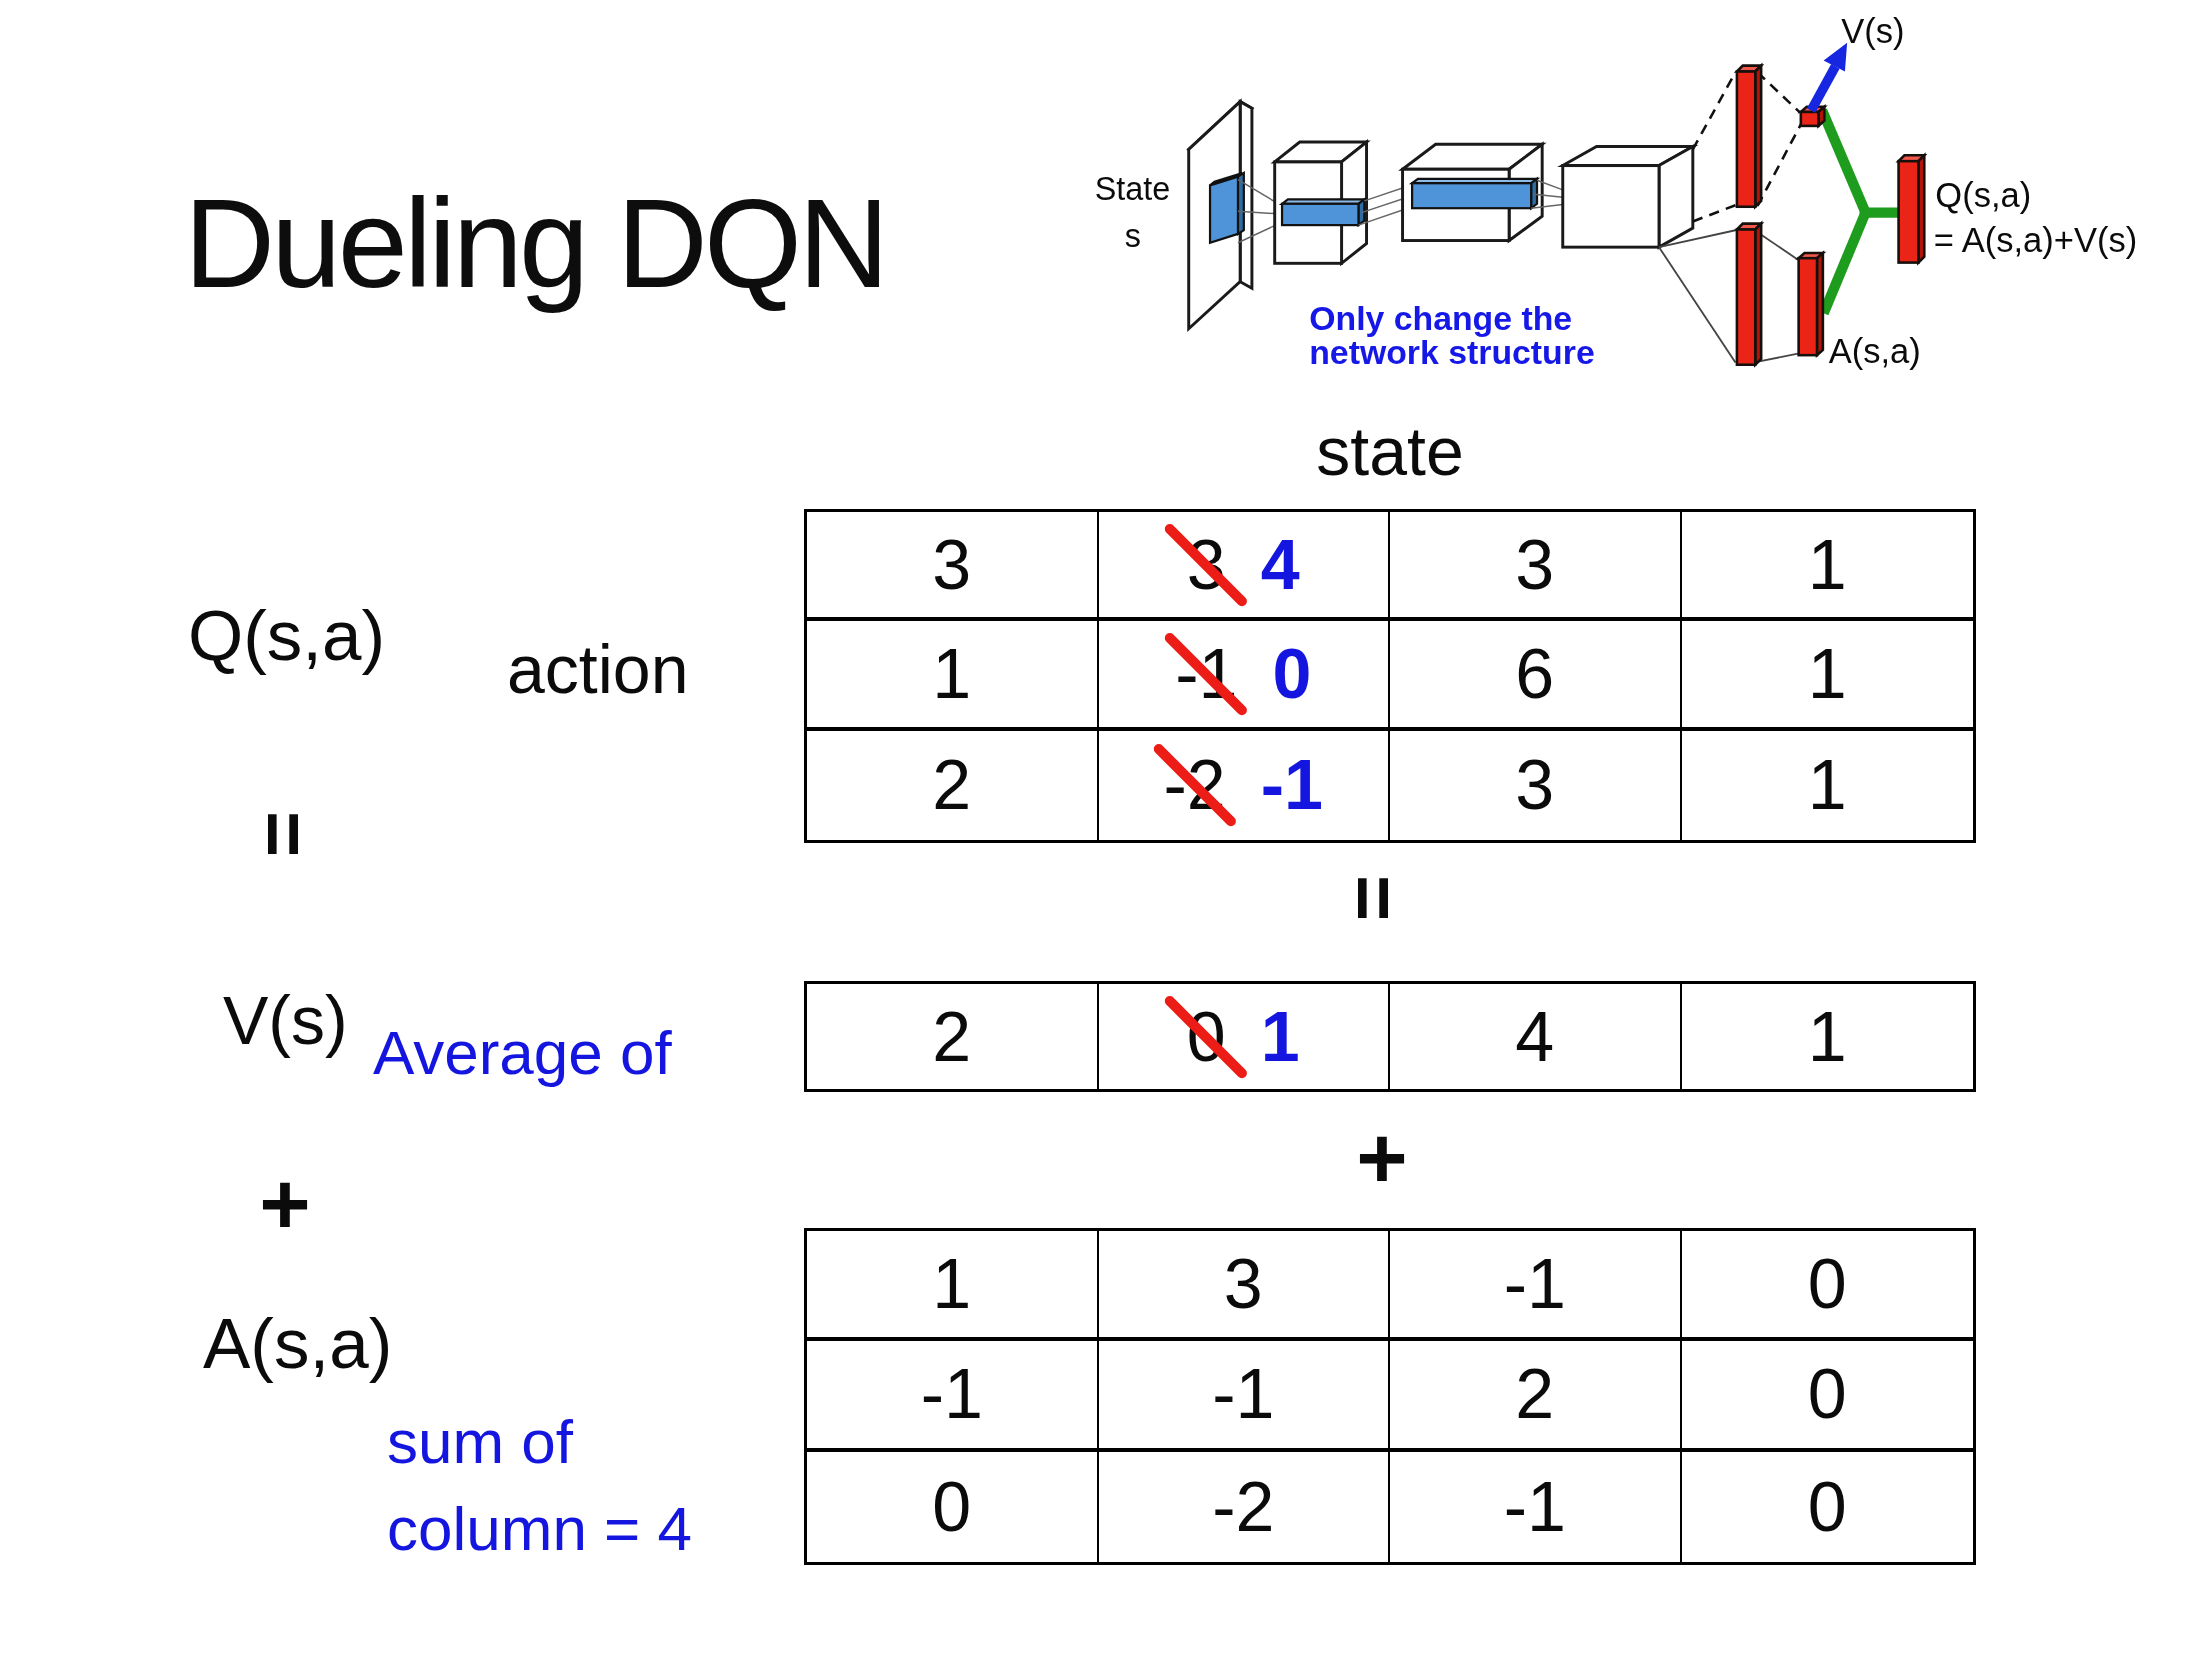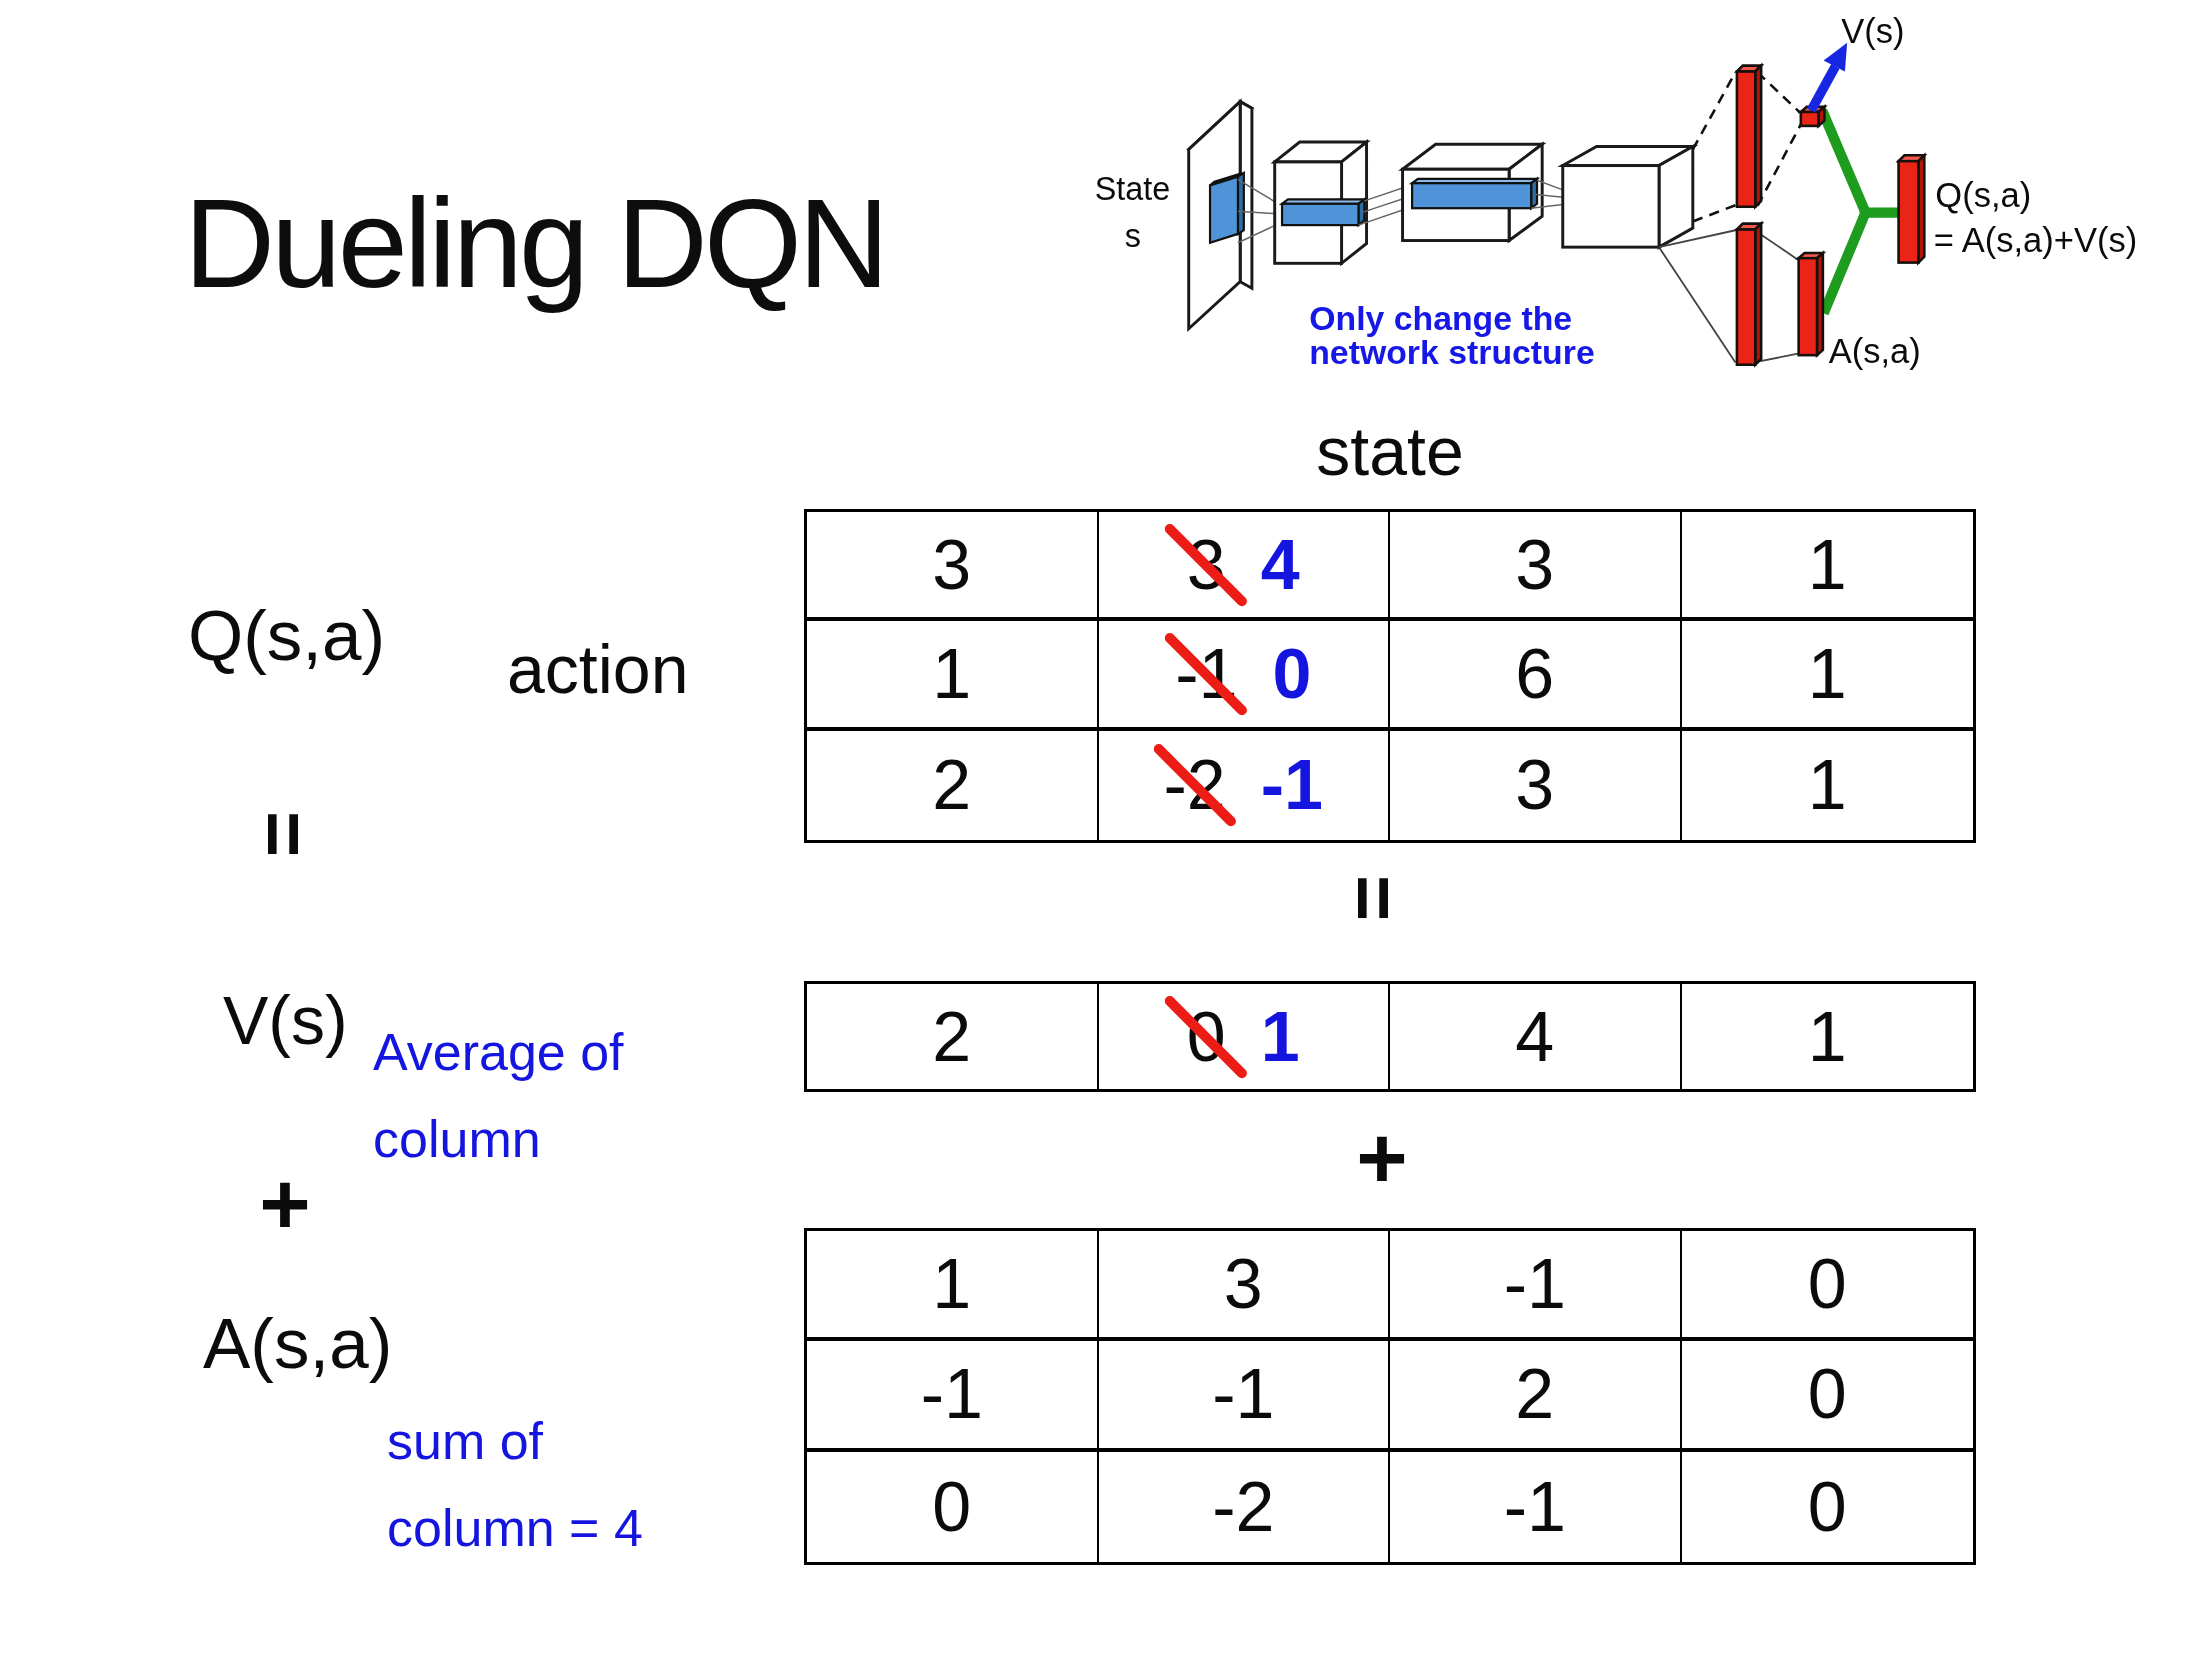--- a/index.html
+++ b/index.html
@@ -25,21 +25,21 @@
           border-radius:5.1px;transform:translate(-50%,-50%) rotate(45deg);}
   .newval{color:#1515e0;font-weight:bold;}
 
   
   .lbl{position:absolute;font-size:70px;line-height:1.05;white-space:nowrap;}
   #state-header{left:804px;top:416px;width:1172px;text-align:center;font-size:68px;}
   #action-label{left:507px;top:634px;width:265px;text-align:left;font-size:68px;}
   #q-label{left:188px;top:599px;font-size:71px;}
   #v-label{left:223px;top:985px;font-size:68px;}
   #a-label{left:203px;top:1307px;font-size:71px;}
-  .blue-note{position:absolute;color:#1515e0;font-size:52px;line-height:87px;white-space:nowrap;}
+  .blue-note{position:absolute;color:#1515e0;font-size:62px;line-height:87px;white-space:nowrap;}
   #avg-note{left:373px;top:1009px;}
   #sum-note{left:373px;top:1398px;margin-left:14px;}
   .rot-eq{position:absolute;width:88px;height:88px;display:flex;align-items:center;justify-content:center;
           font-size:79px;font-weight:bold;transform:rotate(90deg);}
   #rot-eq-1{left:240px;top:790px;}
   #rot-eq-2{left:1330px;top:854px;}
   .plus{position:absolute;width:96px;height:96px;display:flex;align-items:center;justify-content:center;
         font-size:88px;font-weight:bold;}
   #plus-left{left:237px;top:1156px;}
   #plus-center{left:1334px;top:1110px;}
@@ -178,21 +178,20 @@
     <text class="svgtxt blue" x="331" y="495" font-size="46">network structure</text>
   </svg>
 
   <div id="state-header" class="lbl">state</div>
   <div id="action-label" class="lbl">action</div>
   <div id="q-label" class="lbl">Q(s,a)</div>
   <div id="rot-eq-1" class="rot-eq">=</div>
   <div id="v-label" class="lbl">V(s)</div>
   <div id="avg-note" class="blue-note">
     <div>Average of</div>
-    <div>column</div>
   </div>
   <div id="plus-left" class="plus">+</div>
   <div id="a-label" class="lbl">A(s,a)</div>
   <div id="sum-note" class="blue-note">
     <div>sum of</div>
     <div>column = 4</div>
   </div>
   <div id="rot-eq-2" class="rot-eq">=</div>
   <div id="plus-center" class="plus">+</div>
 

